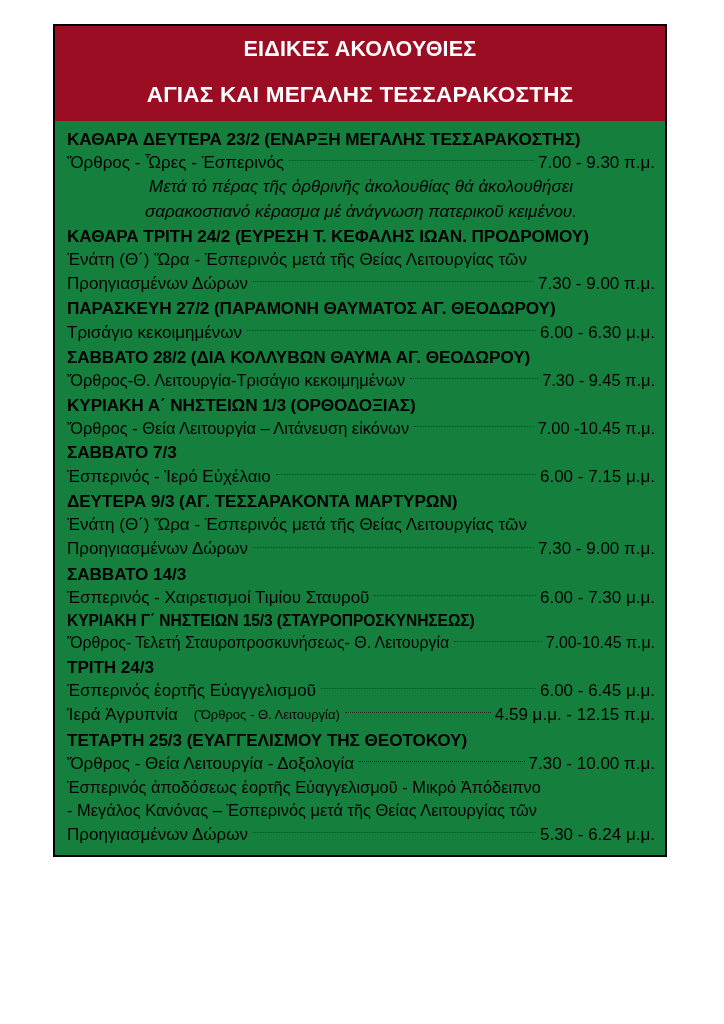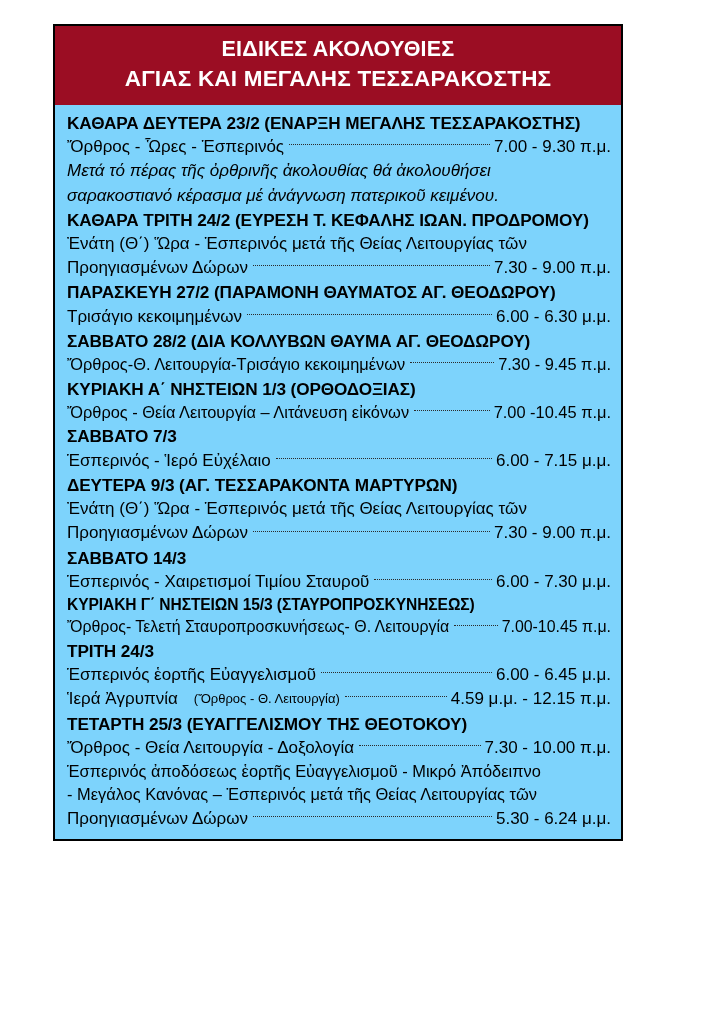--- a/index.html
+++ b/index.html
@@ -11,37 +11,38 @@
     width: 724px;
     height: 1024px;
     font-family: "Liberation Sans", sans-serif;
     color: #000000;
     position: relative;
   }
   #sheet {
     position: absolute;
     left: 53px;
     top: 24px;
-    width: 570px;
+    width: 614px;
     border: 2px solid #000000;
     box-sizing: border-box;
-    background: #7dd3fc;
+    background: #15803d;
   }
   #header {
     background: #9b0d23;
     color: #ffffff;
     text-align: center;
     padding: 9px 6px 11px 6px;
     font-weight: bold;
     font-size: 21.5px;
     line-height: 1.34;
     letter-spacing: 0.2px;
   }
   #header .line2 {
     font-size: 22.5px;
+    margin-top: 16px;
   }
   #body {
     padding: 6px 10px 8px 12px;
   }
   .sec-title {
     font-weight: bold;
     font-size: 17.2px;
     line-height: 1.42;
     white-space: nowrap;
     letter-spacing: -0.1px;
@@ -68,21 +69,21 @@
   }
   .row .val {
     flex: 0 0 auto;
   }
   .plain {
     font-size: 17px;
     line-height: 1.42;
     white-space: nowrap;
   }
   .center {
-    text-align: left;
+    text-align: center;
   }
   .ital {
     font-style: italic;
   }
   .tiny {
     font-size: 13px;
   }
   .sm17 { font-size: 16.4px; }
   .sm16 { font-size: 15.9px; }
 </style>

